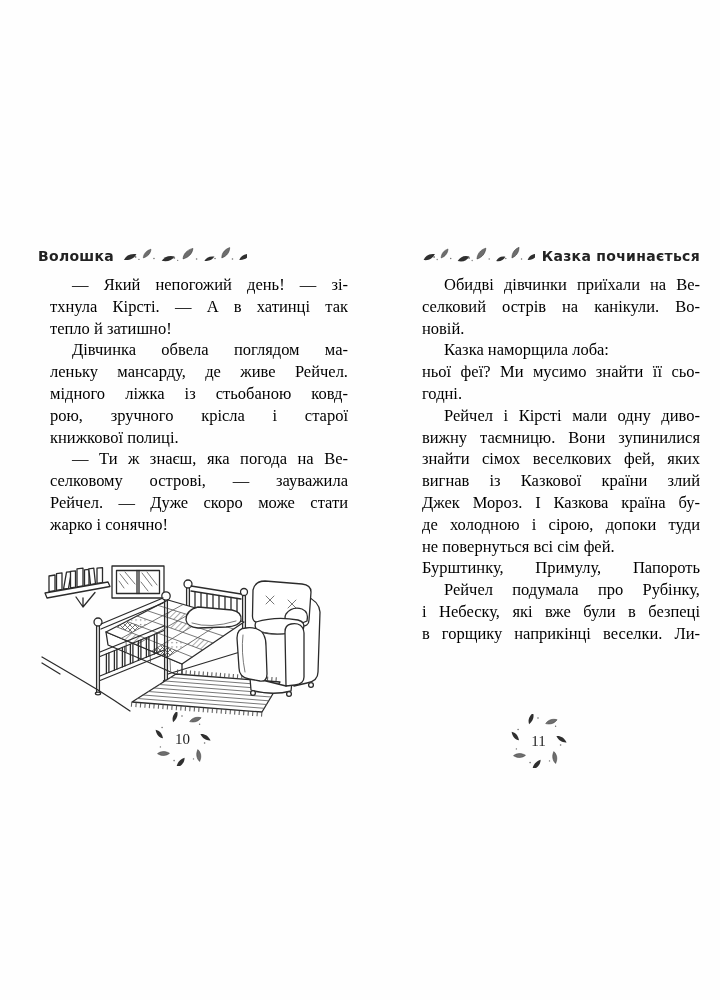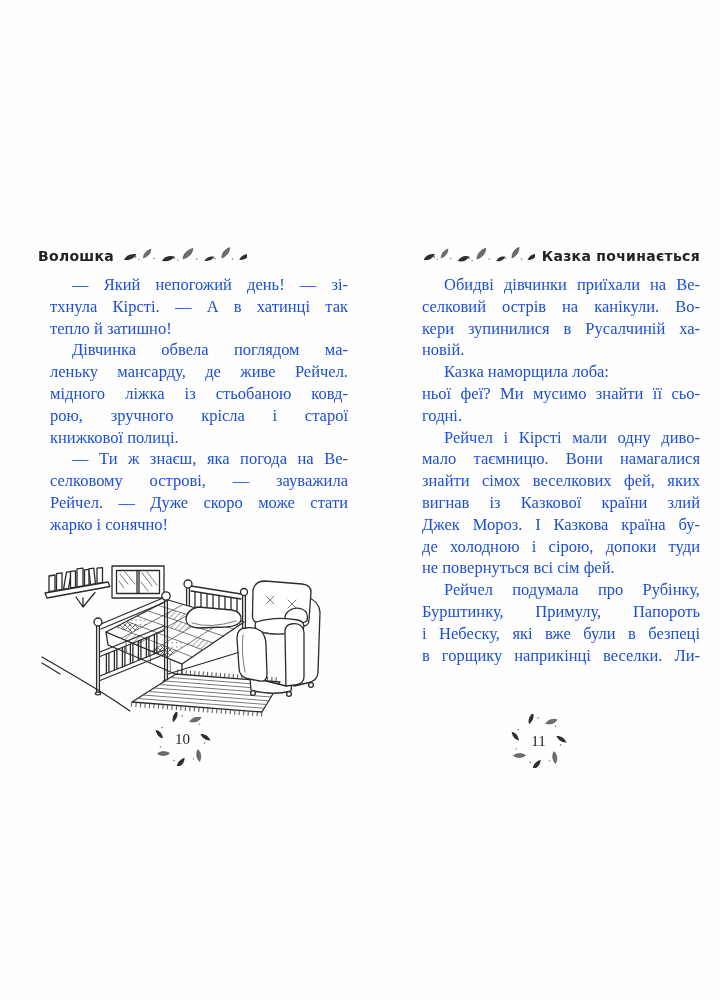--- a/index.html
+++ b/index.html
@@ -28,21 +28,21 @@
     white-space:nowrap;
   }
   .left-head  { left:38px;  top:246px; width:300px; }
   .right-head { left:421px; top:246px; width:279px; }
 
   
   .page-text {
     position:absolute;
     font-size:16.5px;
     line-height:21.8px;
-    color:#1d4ed8;
+    color:#000000;
   }
   .left-text  { left:50px;  top:274px; width:298px; }
   .right-text { left:422px; top:274px; width:278px; }
   .para { margin:0; }
   .line { text-align:justify; text-align-last:justify; }
   .line.last  { text-align-last:auto; }
   .line.first { text-indent:22px; }
 
   
   .illustration { position:absolute; left:40px; top:560px; width:295px; height:162px; }
@@ -259,42 +259,41 @@
       <svg width="150" height="20" viewBox="0 0 130 20" preserveAspectRatio="none">
           <use href="#leafrow"></use>
         </svg>
       <span class="rh-title">Казка починається</span>
     </div>
 
     <div class="page-text right-text">
         <div class="para">
           <div class="line first">Обидві дівчинки приїхали на Ве-</div>
           <div class="line">селковий острів на канікули. Во-</div>
-          <div class="line">кери зупинилися в Русалчиній ха-</div>
           <div class="line last">новій.</div>
         </div>
         <div class="para">
           <div class="line first last">Казка наморщила лоба:</div>
         </div>
         <div class="para">
           <div class="line">ньої феї? Ми мусимо знайти її сьо-</div>
           <div class="line last">годні.</div>
         </div>
         <div class="para">
           <div class="line first">Рейчел і Кірсті мали одну диво-</div>
-          <div class="line">мало таємницю. Вони намагалися</div>
+          <div class="line">вижну таємницю. Вони зупинилися</div>
           <div class="line">знайти сімох веселкових фей, яких</div>
           <div class="line">вигнав із Казкової країни злий</div>
           <div class="line">Джек Мороз. І Казкова країна бу-</div>
           <div class="line">де холодною і сірою, допоки туди</div>
           <div class="line last">не повернуться всі сім фей.</div>
         </div>
         <div class="para">
+          <div class="line">Бурштинку, Примулу, Папороть</div>
           <div class="line first">Рейчел подумала про Рубінку,</div>
-          <div class="line">Бурштинку, Примулу, Папороть</div>
           <div class="line">і Небеску, які вже були в безпеці</div>
           <div class="line">в горщику наприкінці веселки. Ли-</div>
         </div>
       </div>
 
     <svg class="wreath wreath-right" viewBox="0 0 58 54">
       <use href="#wreath"></use>
       <text class="pgnum" x="29.5" y="32" text-anchor="middle">11</text>
     </svg>
   </div>

